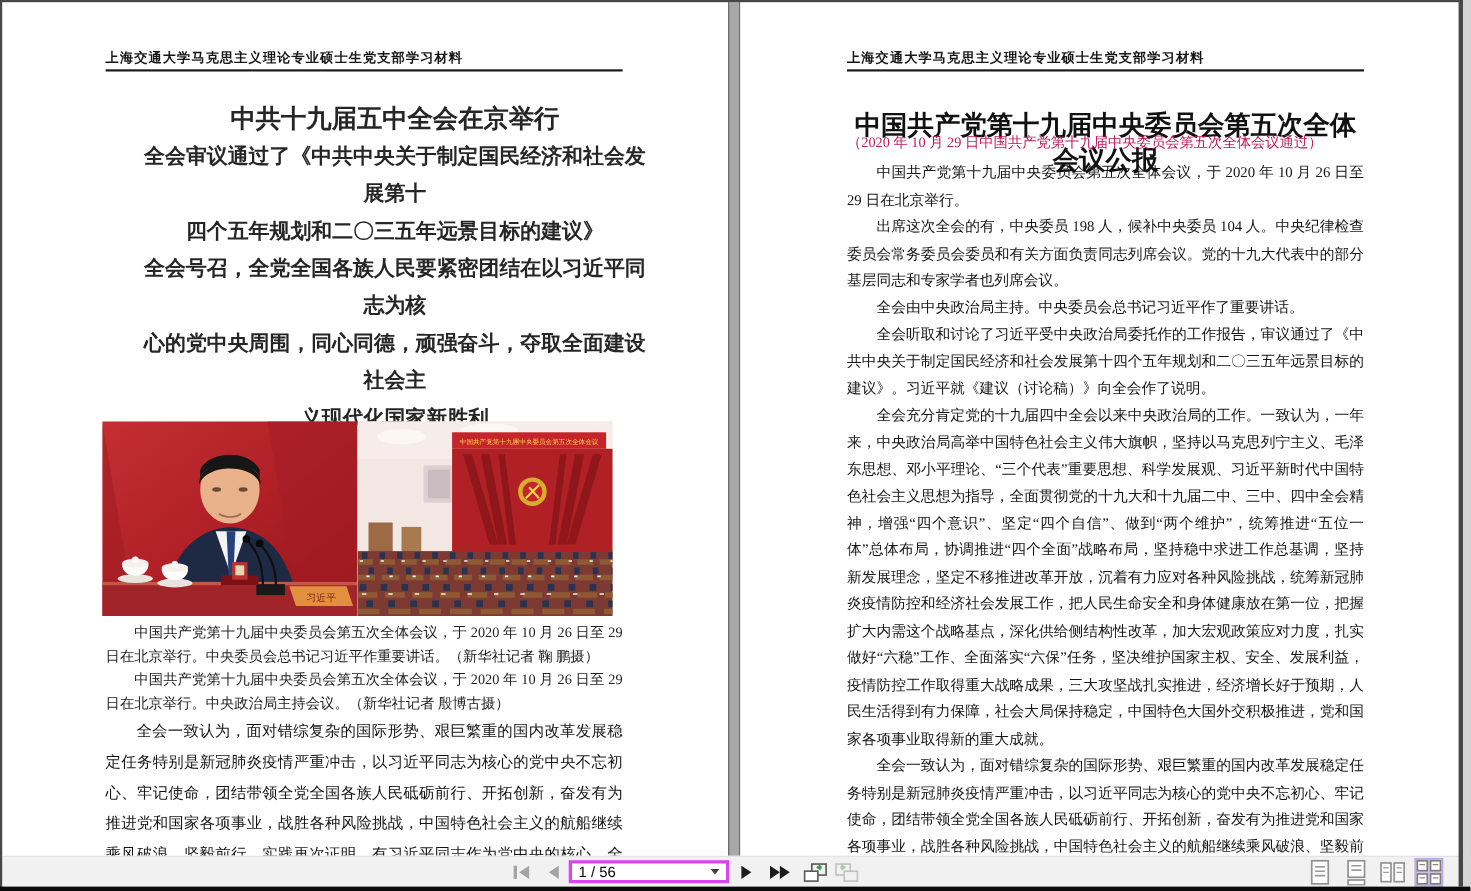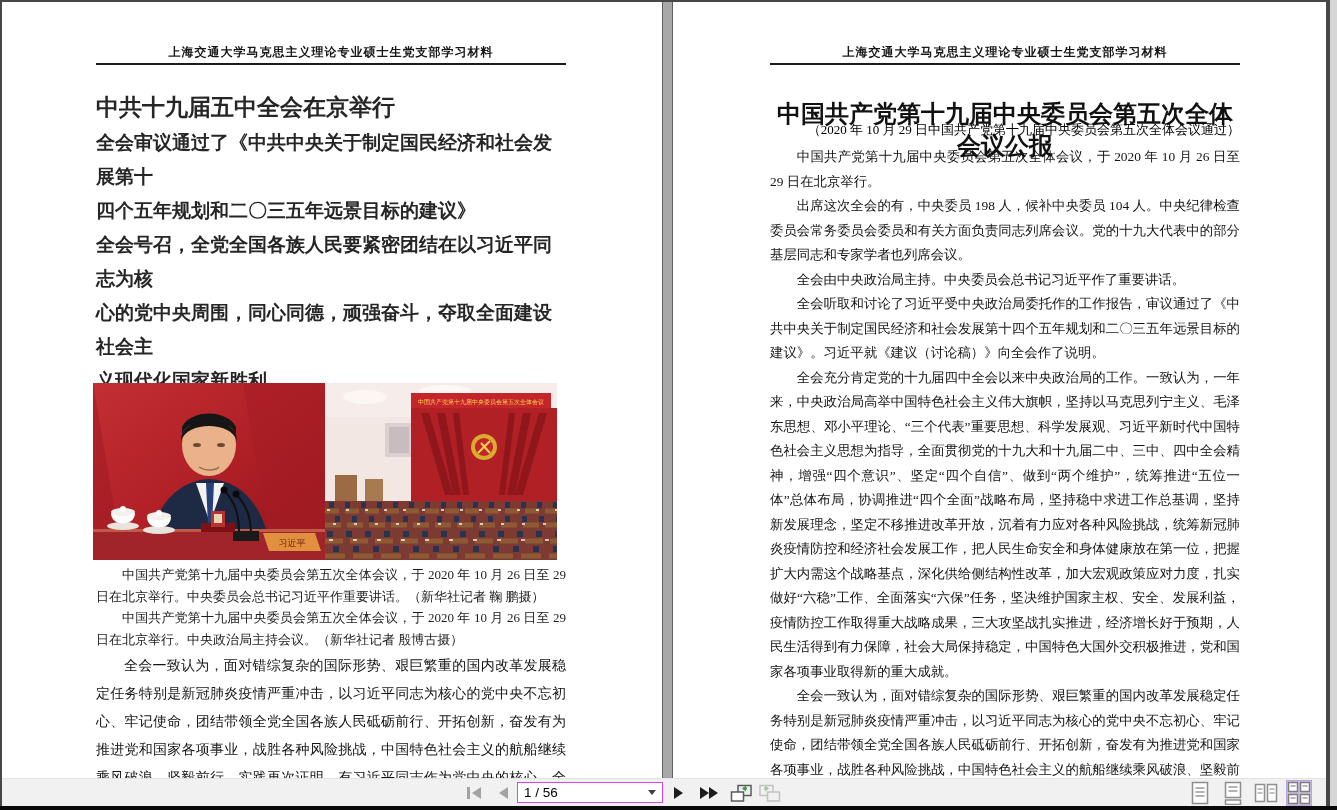--- a/index.html
+++ b/index.html
@@ -14,51 +14,51 @@
 
   .page{position:absolute;top:2px;height:776px;background:#ffffff;overflow:hidden;}
   .page-left{left:2px;width:660px;}
   .page-right{left:673px;width:651px;}
   .divider{position:absolute;left:662px;top:2px;width:11px;height:776px;background:#a8a8a8;
            border-left:1px solid #5f5f5f;border-right:1px solid #5f5f5f;box-sizing:border-box;}
 
   .col{position:absolute;left:94px;width:470px;}
   .page-right .col{left:97px;}
 
-  .doc-header{top:42px;text-align:center;font-family:"Liberation Sans",sans-serif;
+  .doc-header{top:42px;font-family:"Liberation Sans",sans-serif;
               font-weight:bold;font-size:12px;color:#161616;letter-spacing:1px;}
   .header-rule{top:61px;height:2px;background:#1b1b1b;}
 
-  .headline{top:86px;font-family:"Liberation Sans",sans-serif;
-            font-weight:bold;color:#262626;}
+  .headline{top:86px;text-align:center;font-family:"Liberation Sans",sans-serif;
+            font-weight:bold;color:#262626;margin-left:28px;}
   .hl-line{font-size:19px;line-height:34px;}
   .hl-line.first{font-size:23px;line-height:38px;}
   .source-line{top:362px;text-align:center;font-size:12.5px;color:#222;}
 
   .photos{top:381px;left:91px;width:464px;height:177px;display:flex;}
   .photos svg{display:block;}
 
   .caption{top:562px;font-size:13px;line-height:21.5px;color:#1d1d1d;text-align:justify;}
   .caption p{margin:0;text-indent:2em;}
   .left-body{top:650px;font-size:14px;line-height:28px;color:#141414;text-align:justify;}
   .left-body p{margin:0;text-indent:2em;}
 
   .r-title{top:96px;text-align:center;font-family:"Liberation Sans",sans-serif;
            font-weight:bold;font-size:24px;color:#111;}
-  .r-subtitle{top:119px;text-align:right;font-size:13px;color:#000000;}
+  .r-subtitle{top:119px;text-align:left;font-size:13px;color:#be185d;}
   .r-body{top:143px;font-size:13.4px;line-height:24.5px;color:#141414;text-align:justify;}
   .r-body p{margin:0;text-indent:2em;}
 
   
   .toolbar{position:absolute;left:2px;top:778px;width:1335px;height:28px;background:#f1f1f1;
            border-top:1px solid #e3e3e3;box-sizing:border-box;}
   .tb{position:absolute;top:0;height:28px;display:flex;align-items:center;justify-content:center;
       background:transparent;border:none;padding:0;cursor:default;}
   .pagebox{position:absolute;left:515px;top:3px;width:146px;height:21px;background:#fff;
-           border:1px solid #d946ef;box-sizing:border-box;display:flex;align-items:center;
+           border:3px solid #d946ef;box-sizing:border-box;display:flex;align-items:center;
            font-family:"Liberation Sans",sans-serif;font-size:13.5px;color:#000;}
   .pagebox .val{padding-left:6px;flex:1;text-align:left;}
   .caret{width:0;height:0;border-left:4px solid transparent;border-right:4px solid transparent;
          border-top:5px solid #404040;margin-right:6px;}
   .layout-group{position:absolute;left:1185px;top:1px;height:26px;display:flex;gap:7px;align-items:center;}
   .layout-btn{width:26px;height:26px;display:flex;align-items:center;justify-content:center;
               background:transparent;border:1px solid transparent;padding:0;}
   .layout-btn.active{background:#cdc2e8;border:1px solid #b7a7dd;}
 </style>
 </head>

